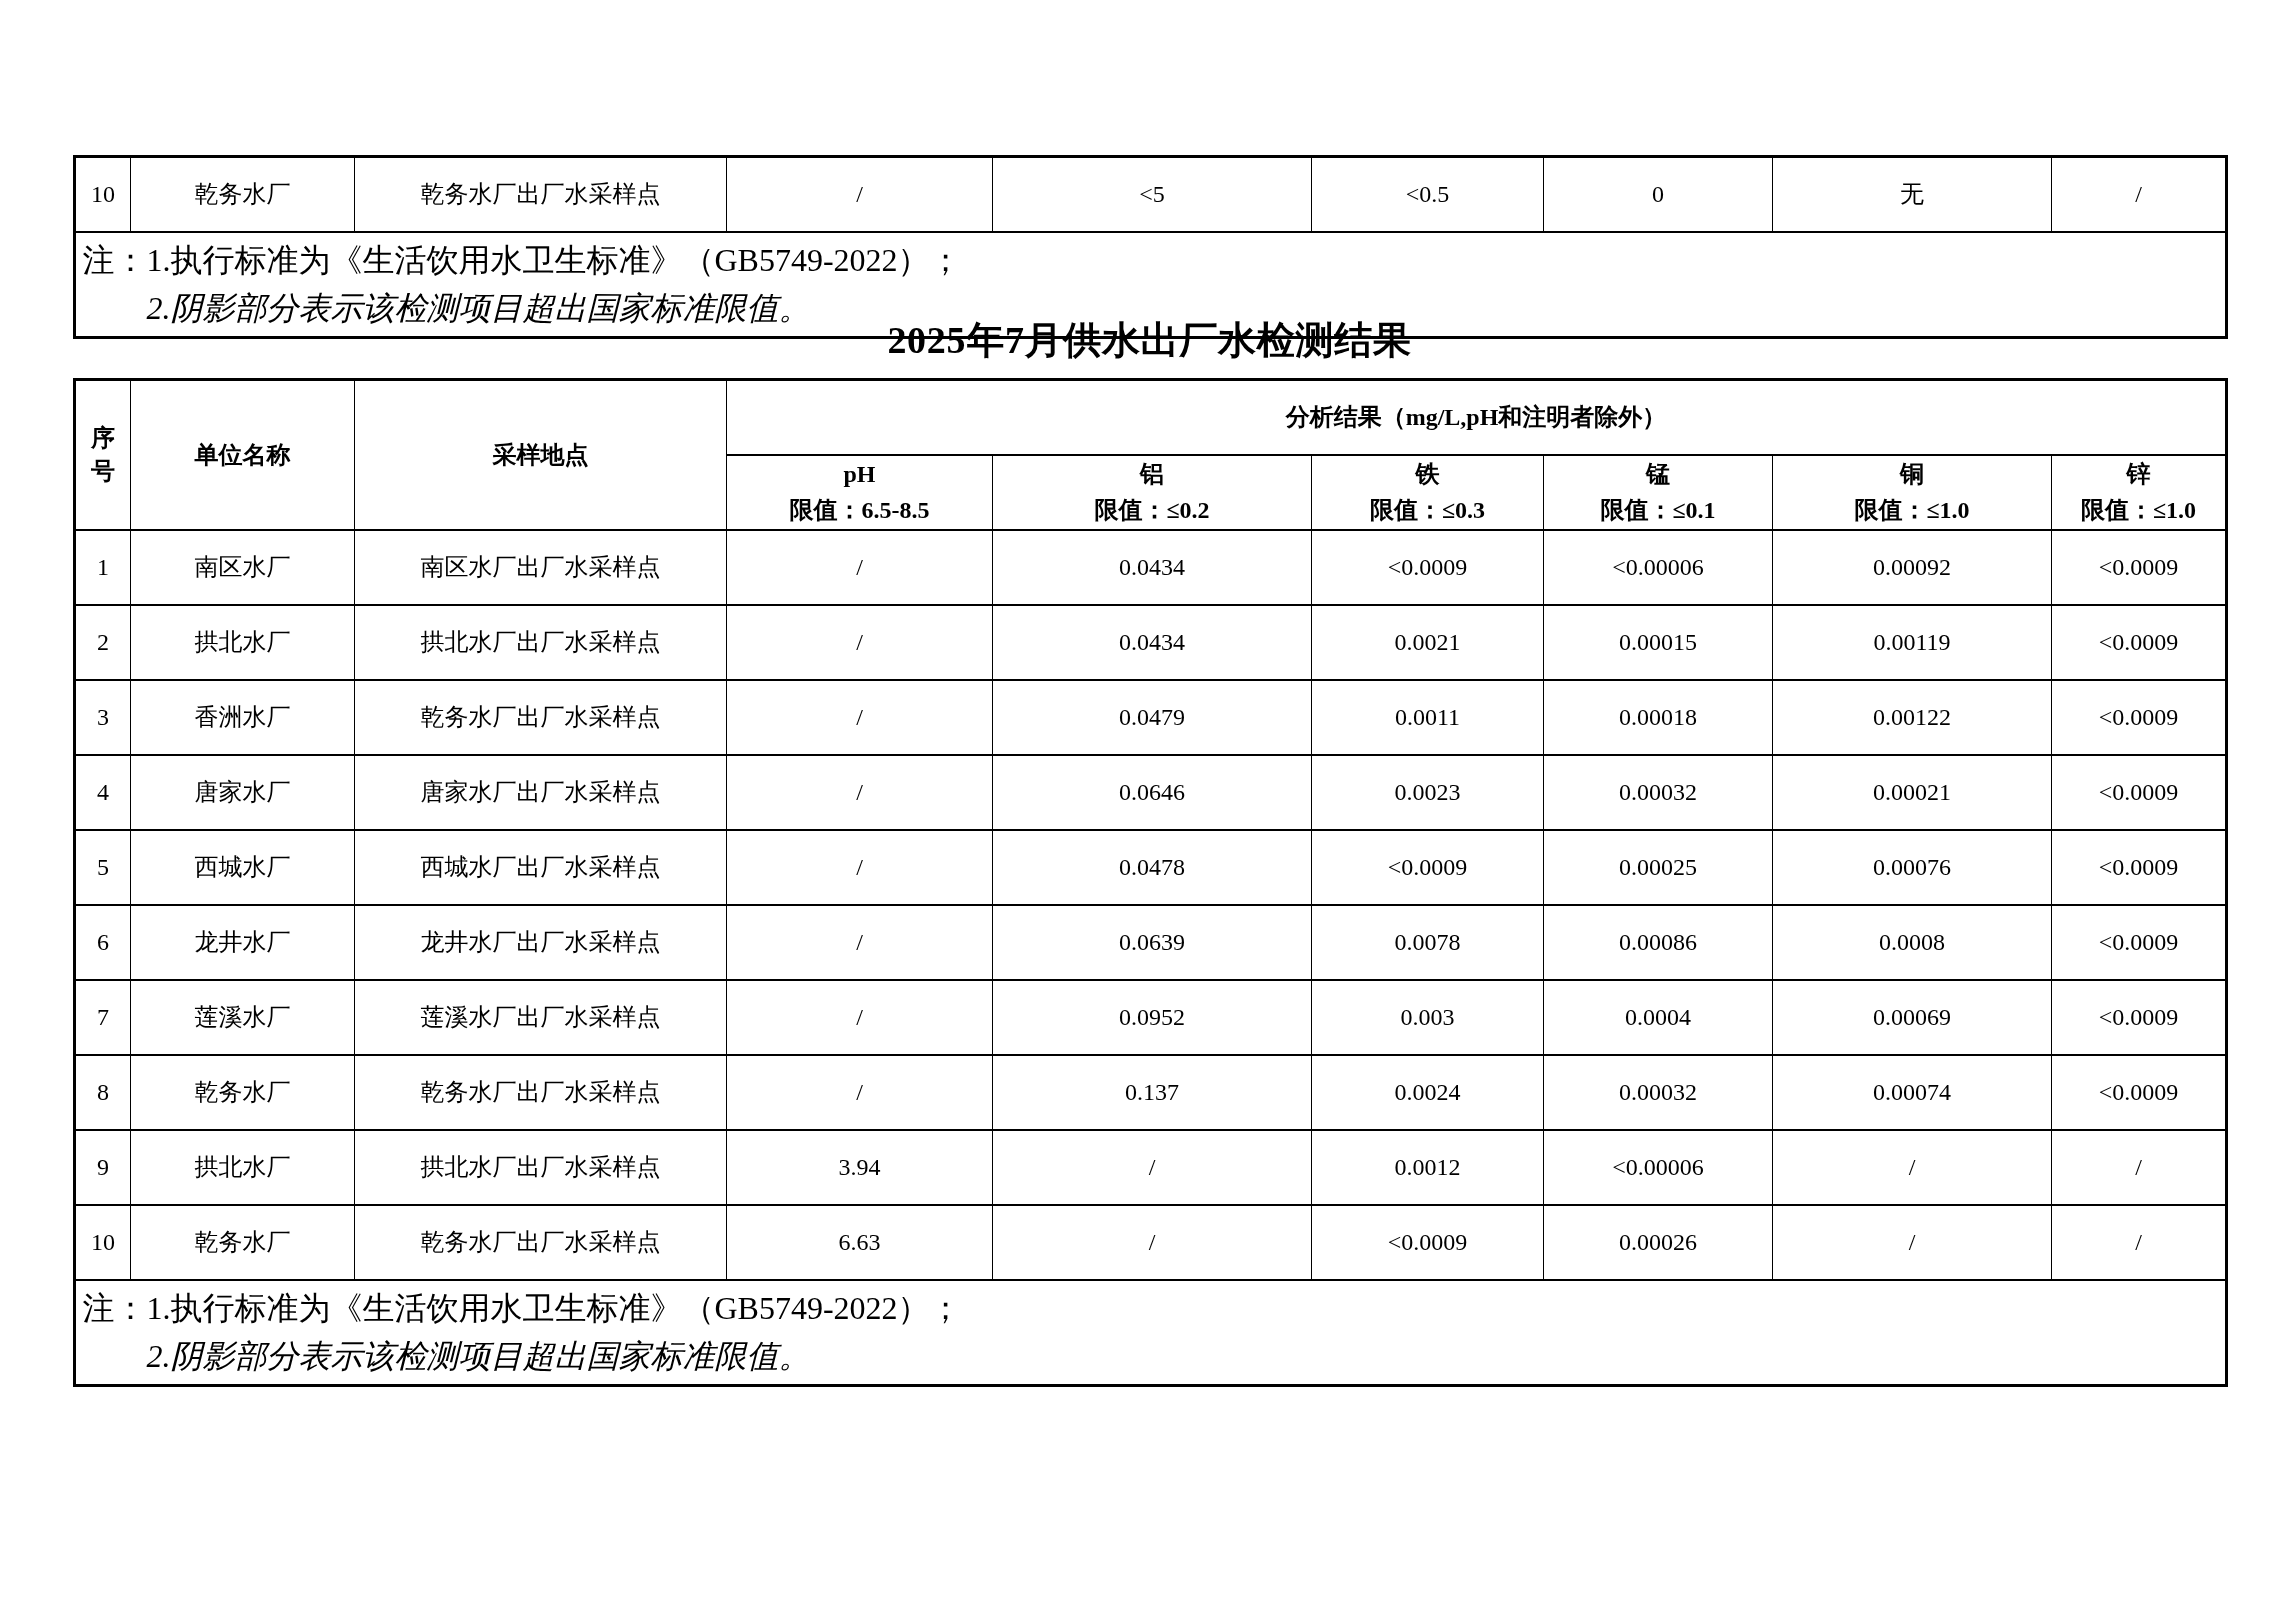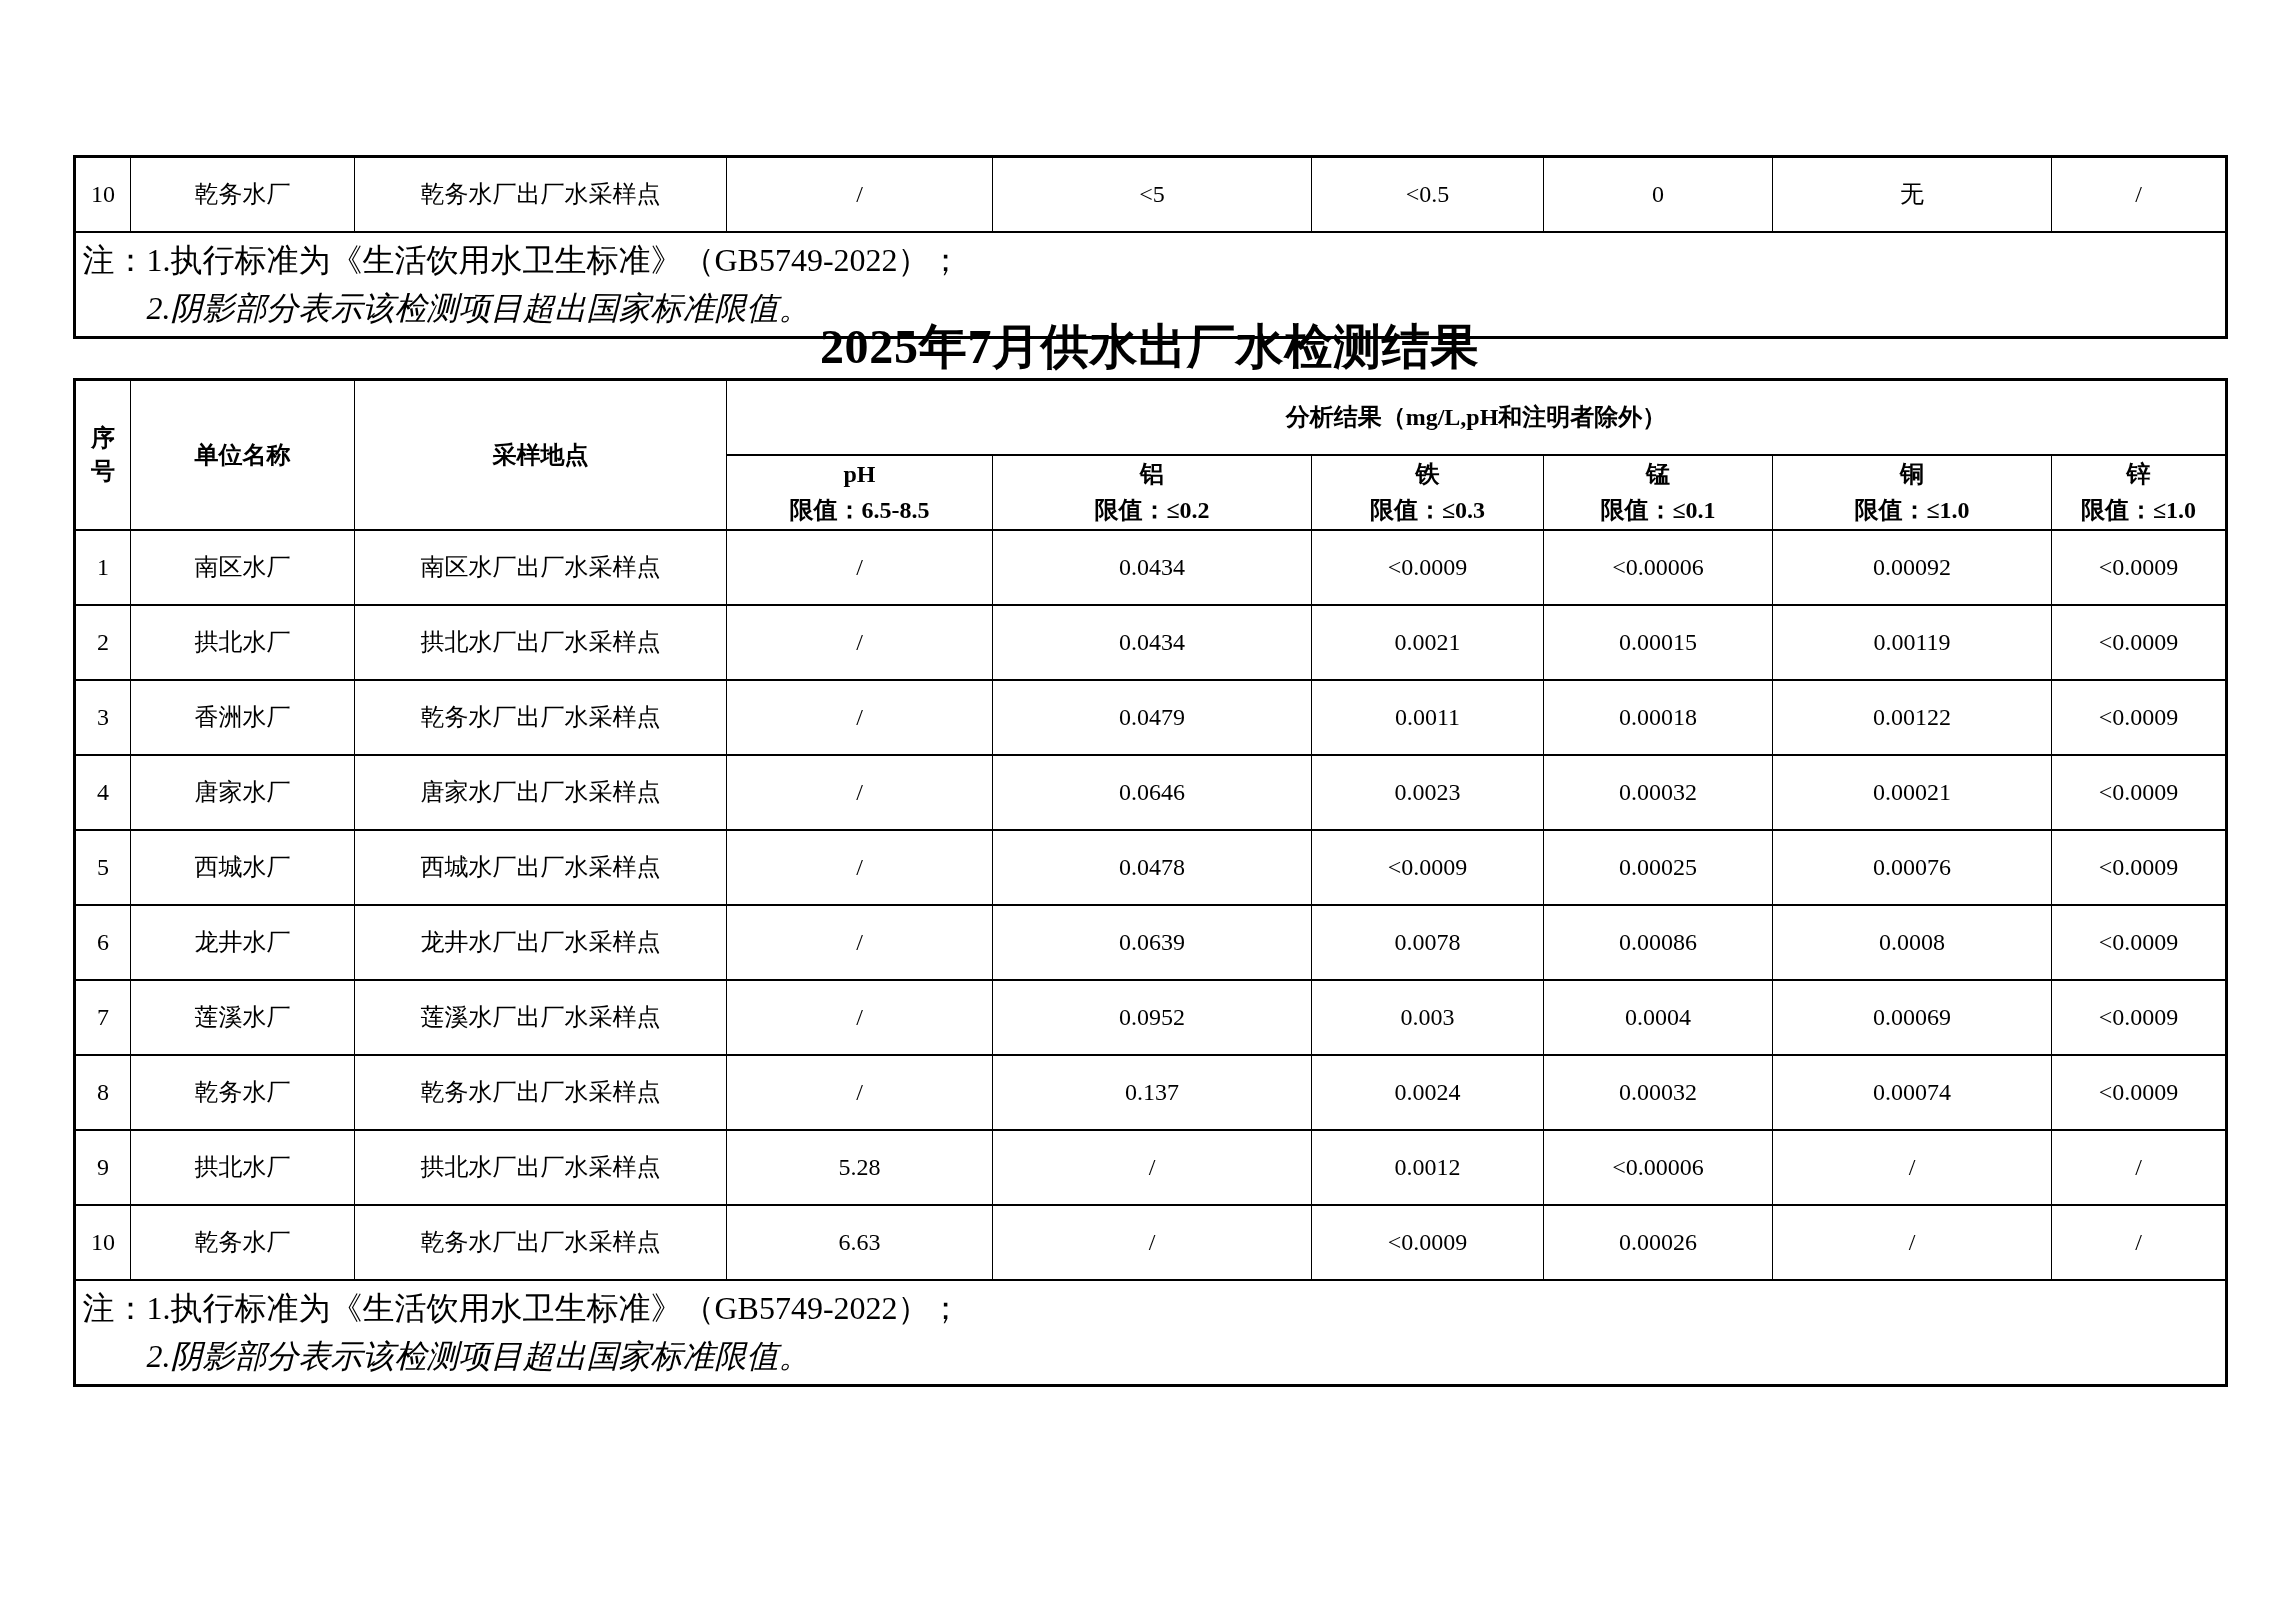--- a/index.html
+++ b/index.html
@@ -29,21 +29,21 @@
   .vtext { display:inline-block; width:1.15em; line-height:1.35; word-break:break-all; font-weight:bold; }
   .p-name { font-weight:bold; line-height:1.5; }
   .p-limit { font-weight:bold; line-height:1.5; }
   td.note-cell {
     text-align:left; vertical-align:middle;
     padding:3.9px 6.5px; line-height:1.5; font-size:32px;
   }
   .note-line2 { margin-left:2em;font-style:italic; }
   .doc-title {
     position:absolute; left:73px; top:315px; width:2153px;
-    text-align:center; font-size:48px; font-weight:bold;
+    text-align:center; font-size:38px; font-weight:bold;
     letter-spacing:0.7px;
   }
 </style>
 </head>
 <body>
 
 <div class="page">
 
   <table class="grid top-table">
     <colgroup>
@@ -214,21 +214,21 @@
     <td>0.137</td>
     <td>0.0024</td>
     <td>0.00032</td>
     <td>0.00074</td>
     <td>&lt;0.0009</td>
   </tr>
         <tr class="r115">
     <td>9</td>
     <td>拱北水厂</td>
     <td>拱北水厂出厂水采样点</td>
-    <td>5.28</td>
+    <td>3.94</td>
     <td>/</td>
     <td>0.0012</td>
     <td>&lt;0.00006</td>
     <td>/</td>
     <td>/</td>
   </tr>
         <tr class="r115">
     <td>10</td>
     <td>乾务水厂</td>
     <td>乾务水厂出厂水采样点</td>

